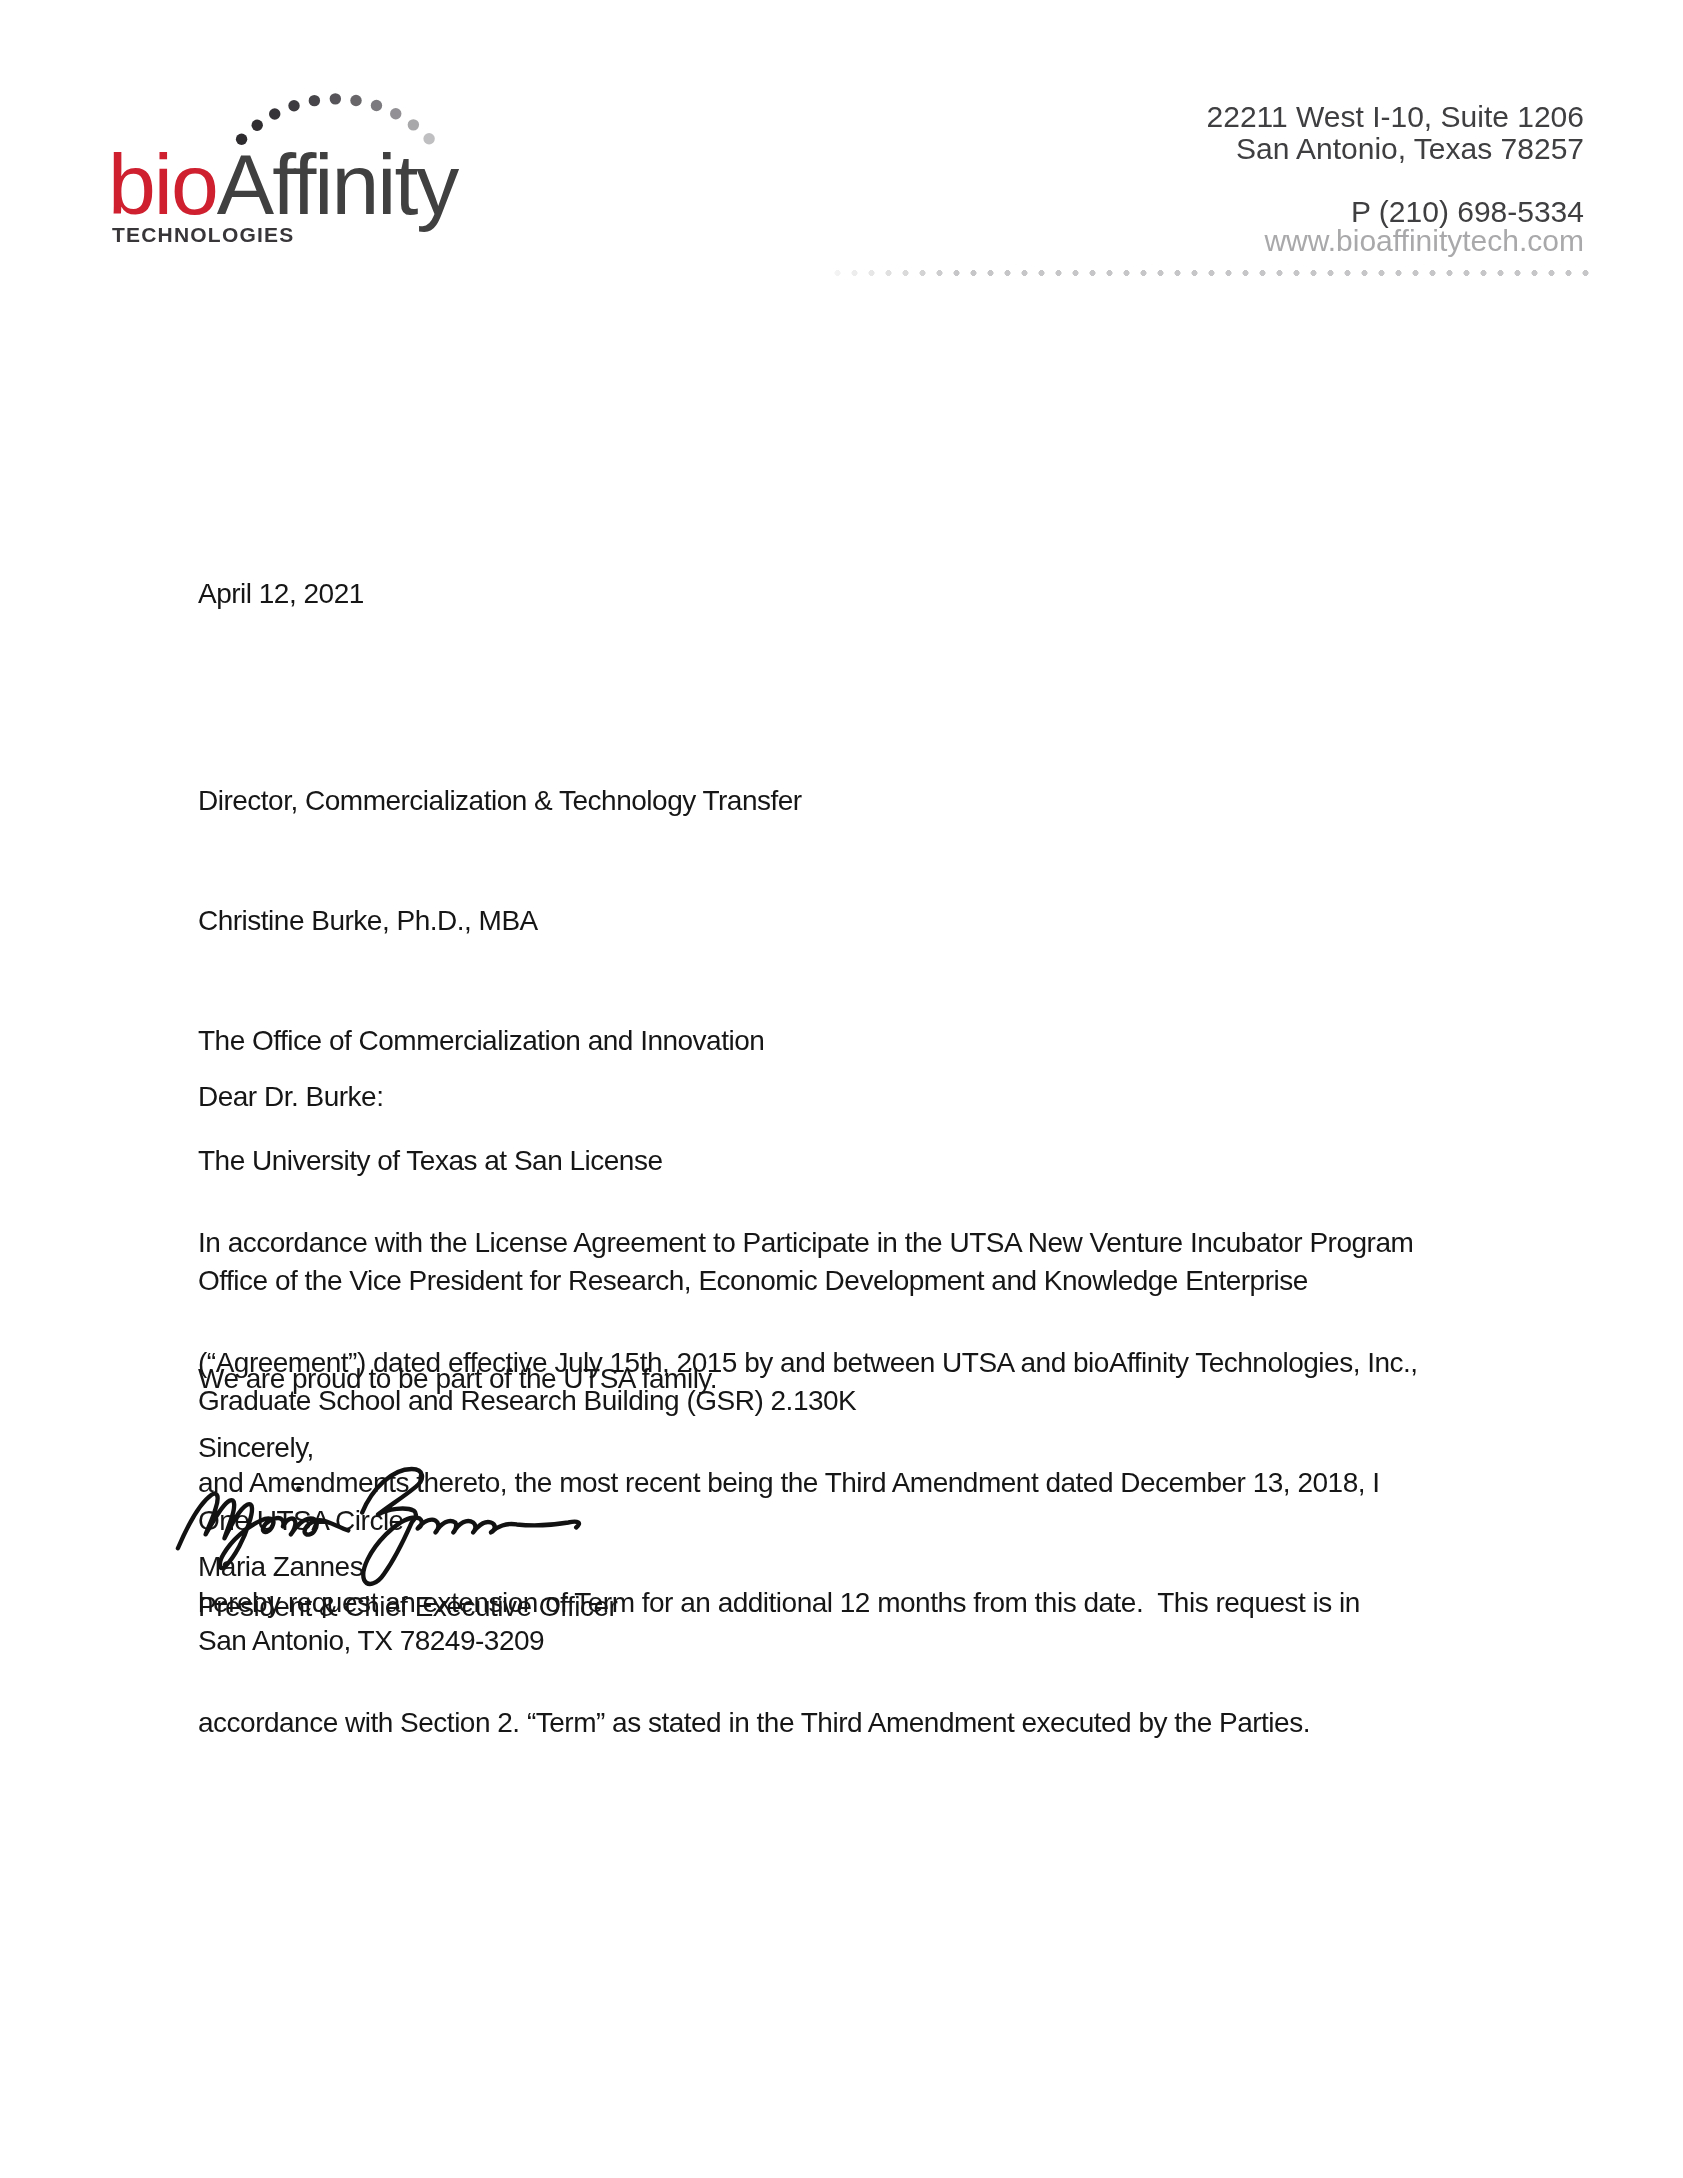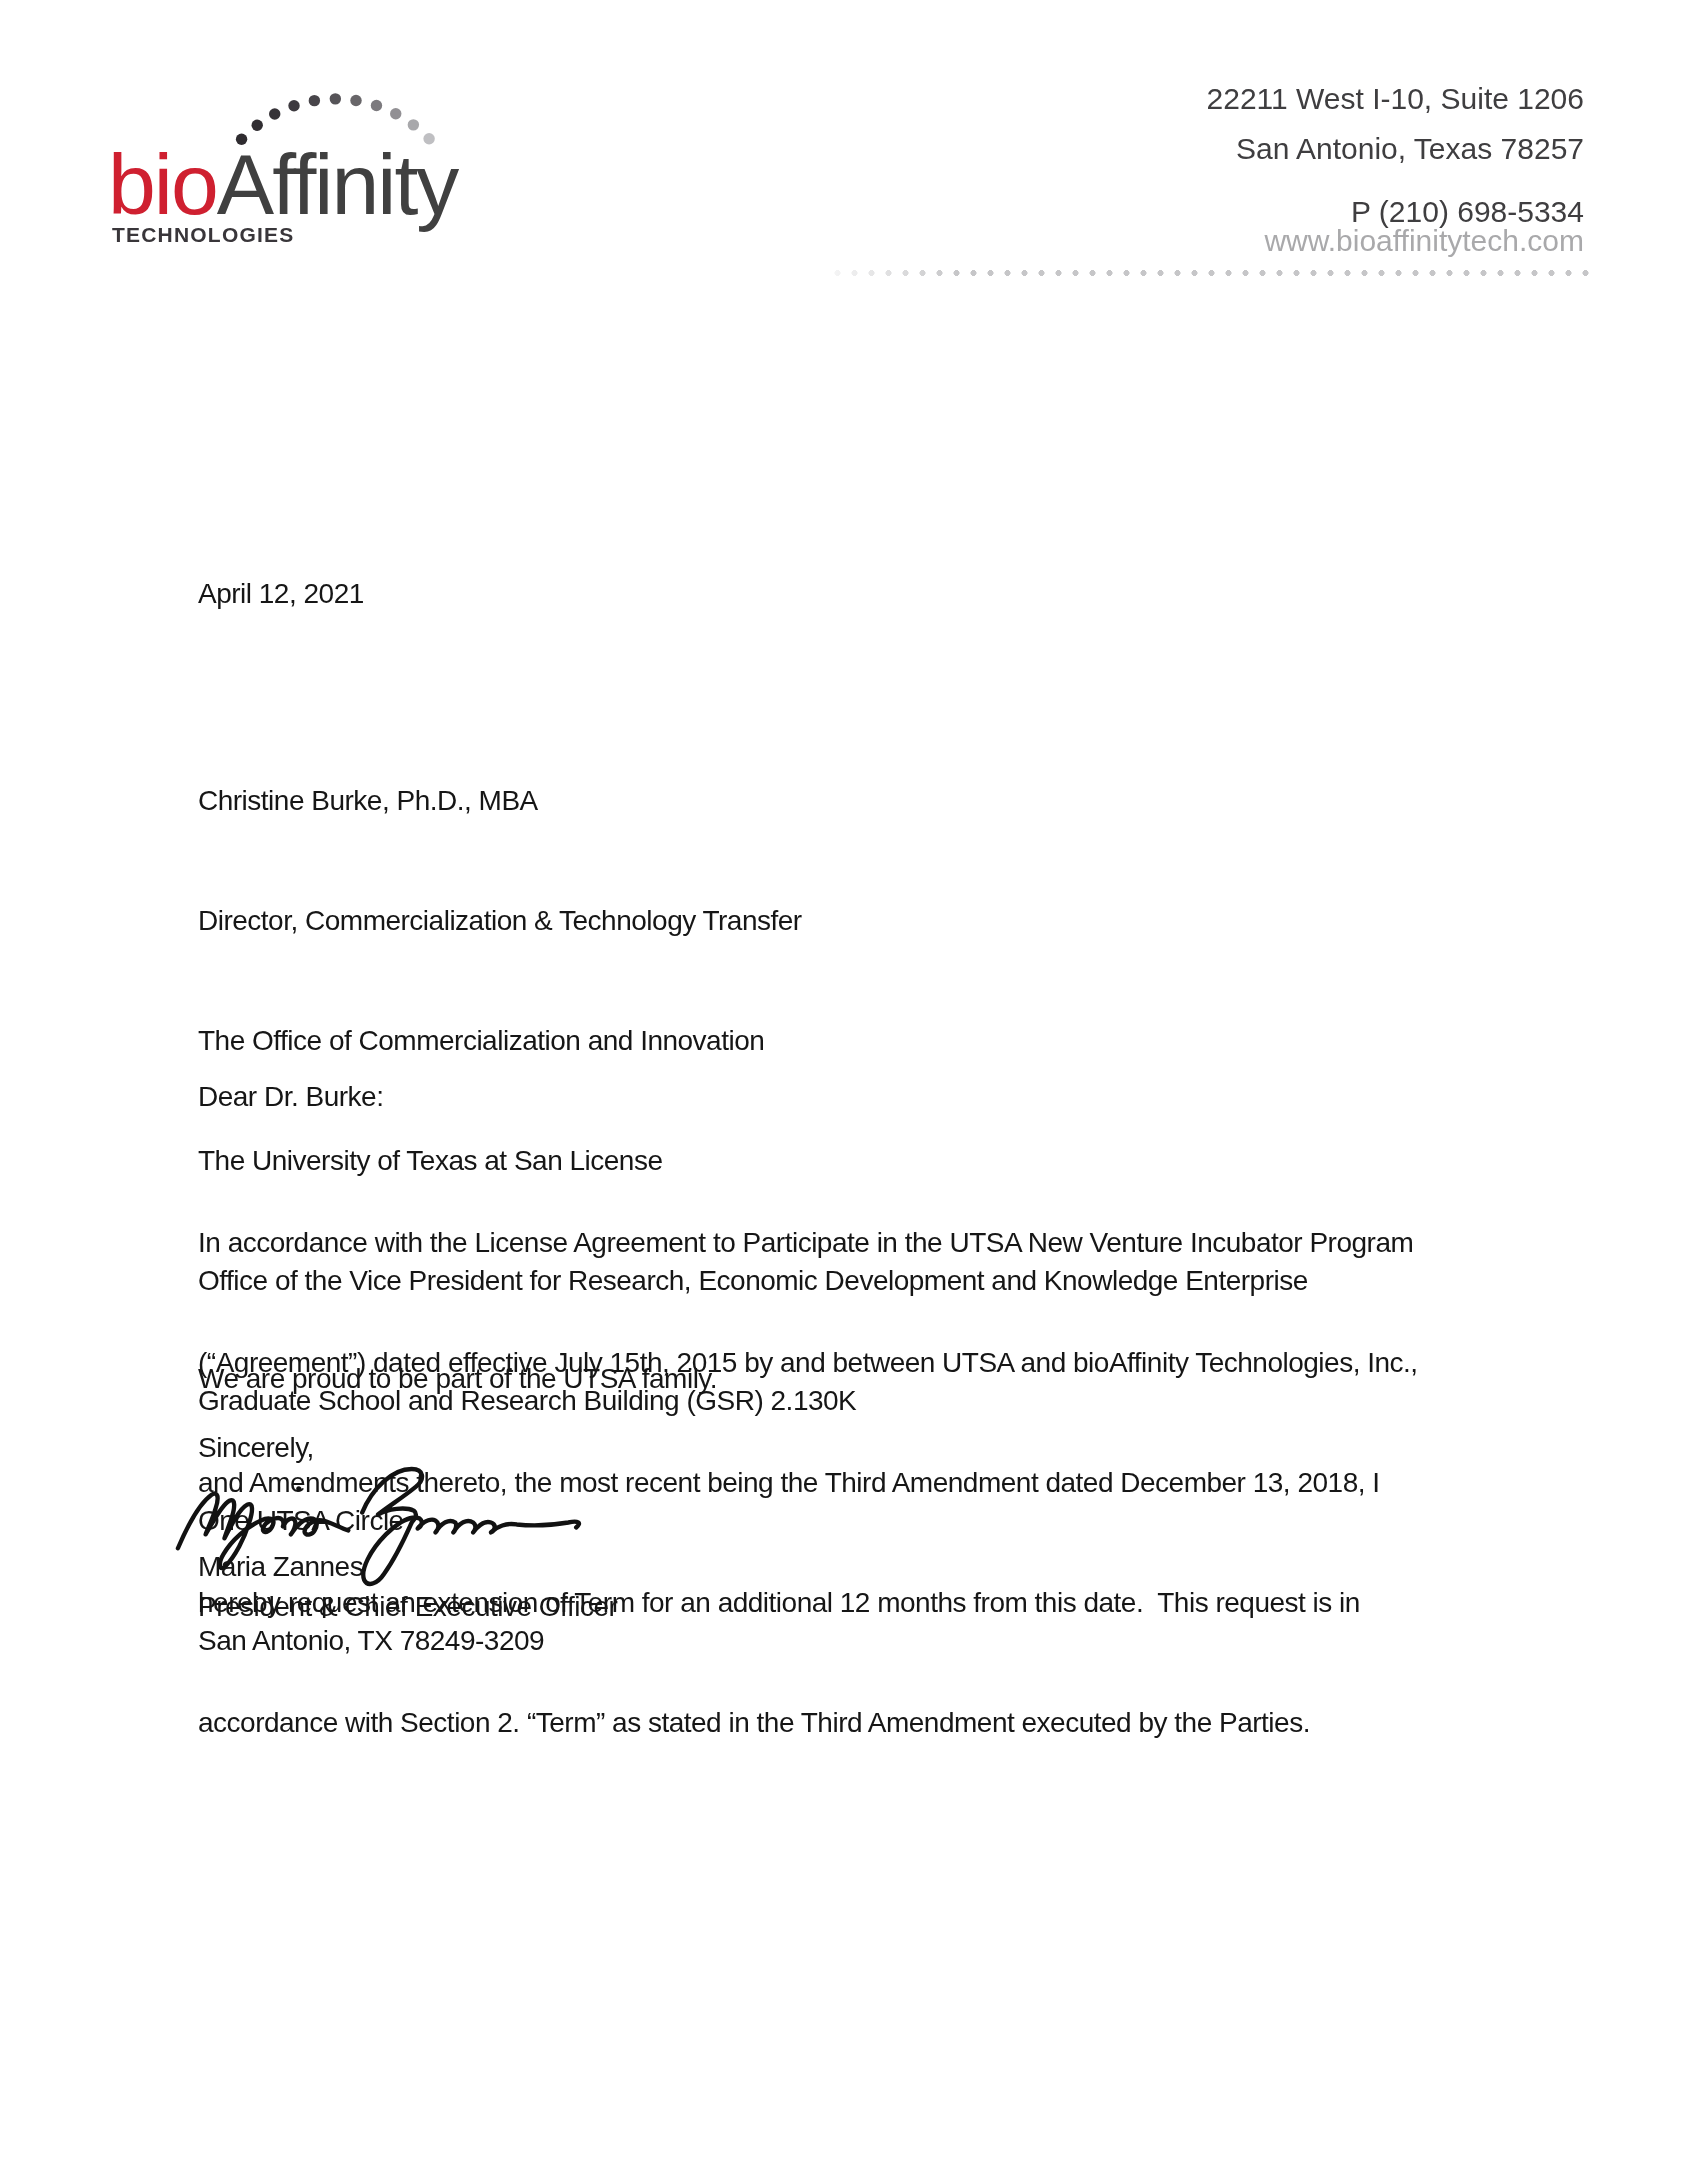--- a/index.html
+++ b/index.html
@@ -69,32 +69,32 @@
     <circle cx="171.7" cy="23.1" r="5.8" fill="#929094"></circle>
     <circle cx="189.6" cy="34.4" r="5.8" fill="#a8a8ab"></circle>
     <circle cx="205.6" cy="48.6" r="5.8" fill="#bfbfc2"></circle>
   </svg>
 
   <div id="logo-word">
     <span class="bio">bio</span><span class="affinity">Affinity</span>
   </div>
   <div id="logo-tech">TECHNOLOGIES</div>
 
-  <div class="hdr-line" style="top:84px">22211 West I-10, Suite 1206</div>
+  <div class="hdr-line" style="top:102px">22211 West I-10, Suite 1206</div>
   <div class="hdr-line" style="top:134px">San Antonio, Texas 78257</div>
   <div class="hdr-line" style="top:197px">P (210) 698-5334</div>
   <div class="hdr-line hdr-muted" style="top:226px">www.bioaffinitytech.com</div>
 
   <div id="dot-separator"></div>
 
   <div class="txt" style="top:574px">April 12, 2021</div>
 
   <div class="txt" style="top:701px">
+    <div>Director, Commercialization &amp; Technology Transfer</div>
     <div>Christine Burke, Ph.D., MBA</div>
-    <div>Director, Commercialization &amp; Technology Transfer</div>
     <div>The Office of Commercialization and Innovation</div>
     <div>The University of Texas at San License</div>
     <div>Office of the Vice President for Research, Economic Development and Knowledge Enterprise</div>
     <div>Graduate School and Research Building (GSR) 2.130K</div>
     <div>One UTSA Circle</div>
     <div>San Antonio, TX 78249-3209</div>
   </div>
 
   <div class="txt" style="top:1077px">Dear Dr. Burke:</div>
 

